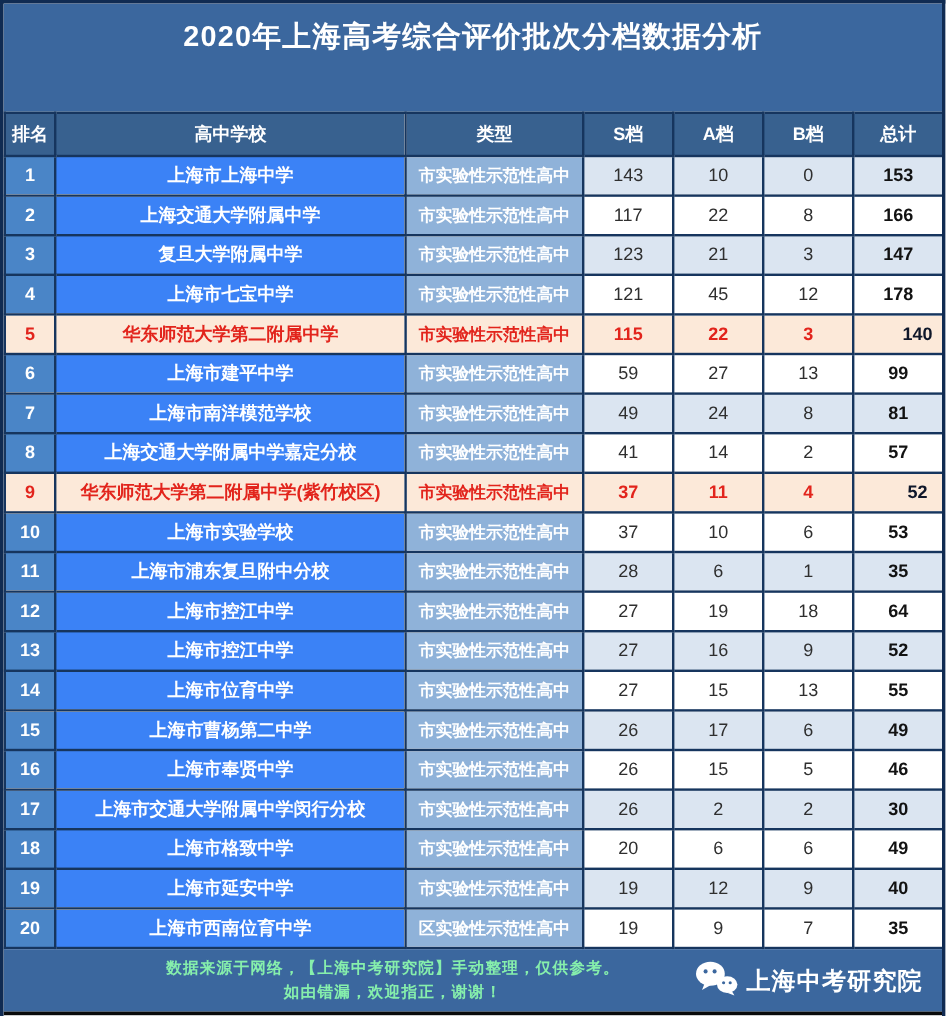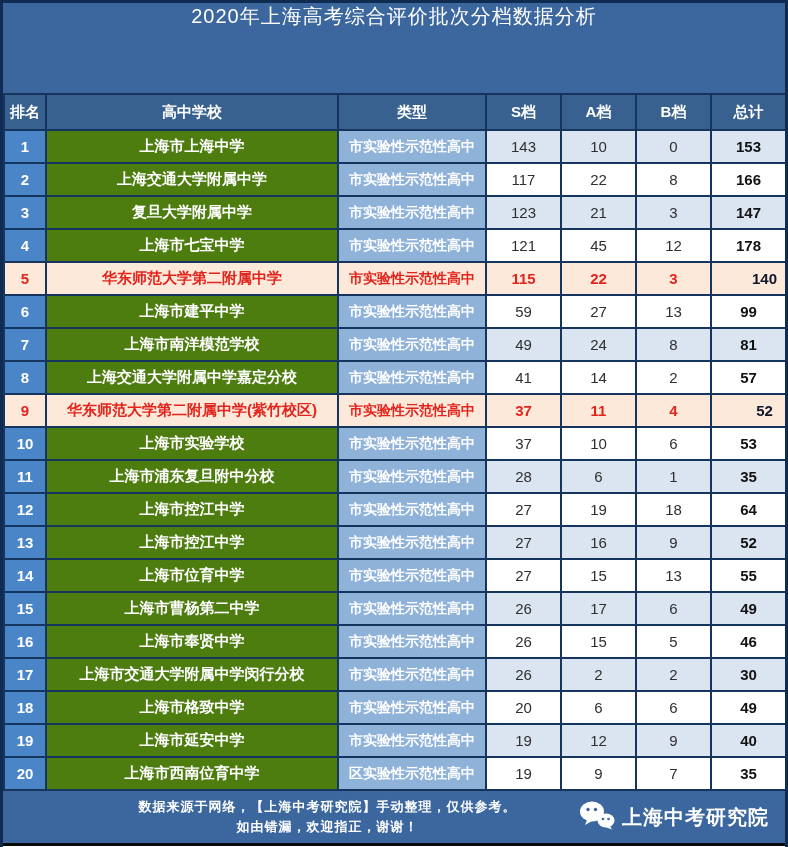--- a/index.html
+++ b/index.html
@@ -3,43 +3,43 @@
 <meta charset="utf-8">
 <style>
   html,body{margin:0;padding:0;background:#ffffff;font-family:"Liberation Sans","DejaVu Sans",sans-serif;}
   .frame{
     width:788px;height:847px;box-sizing:border-box;background:#ffffff;
     border-left:3px solid #102b52;border-right:3px solid #102b52;border-top:3px solid #102b52;
     overflow:hidden;
   }
   
   .titlebar{height:90px;background:#3b679e;color:#fff;text-align:center;}
-  .titlebar .title{font-size:20px;font-weight:normal;letter-spacing:1px;}
+  .titlebar .title{font-size:24px;font-weight:bold;padding-top:11px;letter-spacing:1px;}
   .titlebar .subtitle{font-size:16px;font-weight:bold;letter-spacing:6px;margin-top:12px;}
   
   table.data{width:782px;border-collapse:collapse;table-layout:fixed;}
   table.data th,table.data td{border:2px solid #16355e;padding:0;text-align:center;overflow:hidden;white-space:nowrap;}
   table.data th{height:34px;background:#38618f;color:#ffffff;font-size:15px;font-weight:bold;}
   table.data td{height:31px;font-size:15px;}
   td.c-rank{background:#4a85c7;color:#fff;font-weight:bold;}
-  td.c-school{background:#4d7c0f;color:#fff;font-weight:bold;}
+  td.c-school{background:#3b82f6;color:#fff;font-weight:bold;}
   td.c-type{background:#ffffff;padding:3px 5px;}
   .type-block{background:#8fb2d9;color:#fff;font-weight:bold;font-size:14px;height:100%;
     display:flex;align-items:center;justify-content:center;}
   td.c-num{color:#2f2f2f;font-size:17px;}
   td.c-total{font-weight:bold;color:#121212;}
   tr.odd td.c-num{background:#dbe5f1;}
   tr.even td.c-num{background:#ffffff;}
   tr.hl td.c-rank,tr.hl td.c-school{background:#fce9d9;color:#e2241c;}
   tr.hl td.c-num{background:#fce9d9;color:#e2241c;font-weight:bold;}
   tr.hl td.c-total{color:#0f172a;padding-left:32px;}
   tr.hl .type-block{background:#fce9d9;color:#e2241c;}
   
   .footer{height:52px;background:#3b679e;display:flex;align-items:center;}
-  .footer .notes{flex:1;padding-left:73px;text-align:center;color:#ffffff;font-weight:bold;
+  .footer .notes{flex:1;padding-left:73px;text-align:center;color:#86efac;font-weight:bold;
     font-size:13px;line-height:1.55;letter-spacing:1px;}
   .footer .brand{width:200px;display:flex;align-items:center;gap:7px;padding-right:6px;}
   .footer .brand-name{color:#fff;font-weight:bold;font-size:20px;letter-spacing:1px;}
   .bottom-black{height:3px;background:#0a0a0a;width:100%;}
 </style>
 </head>
 <body>
 
 <div class="frame">
 

